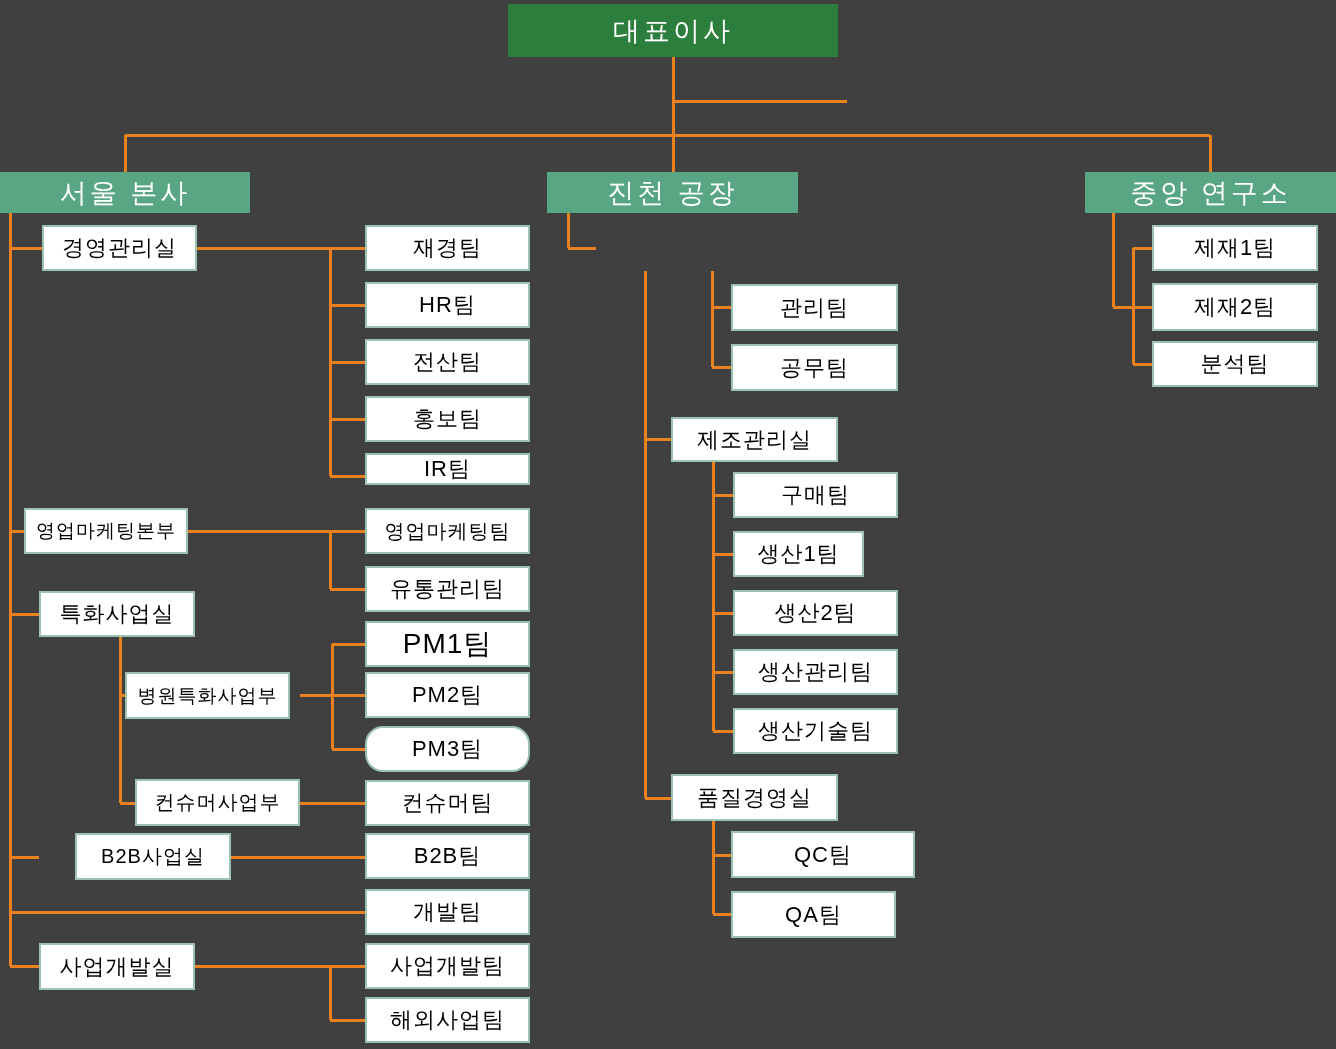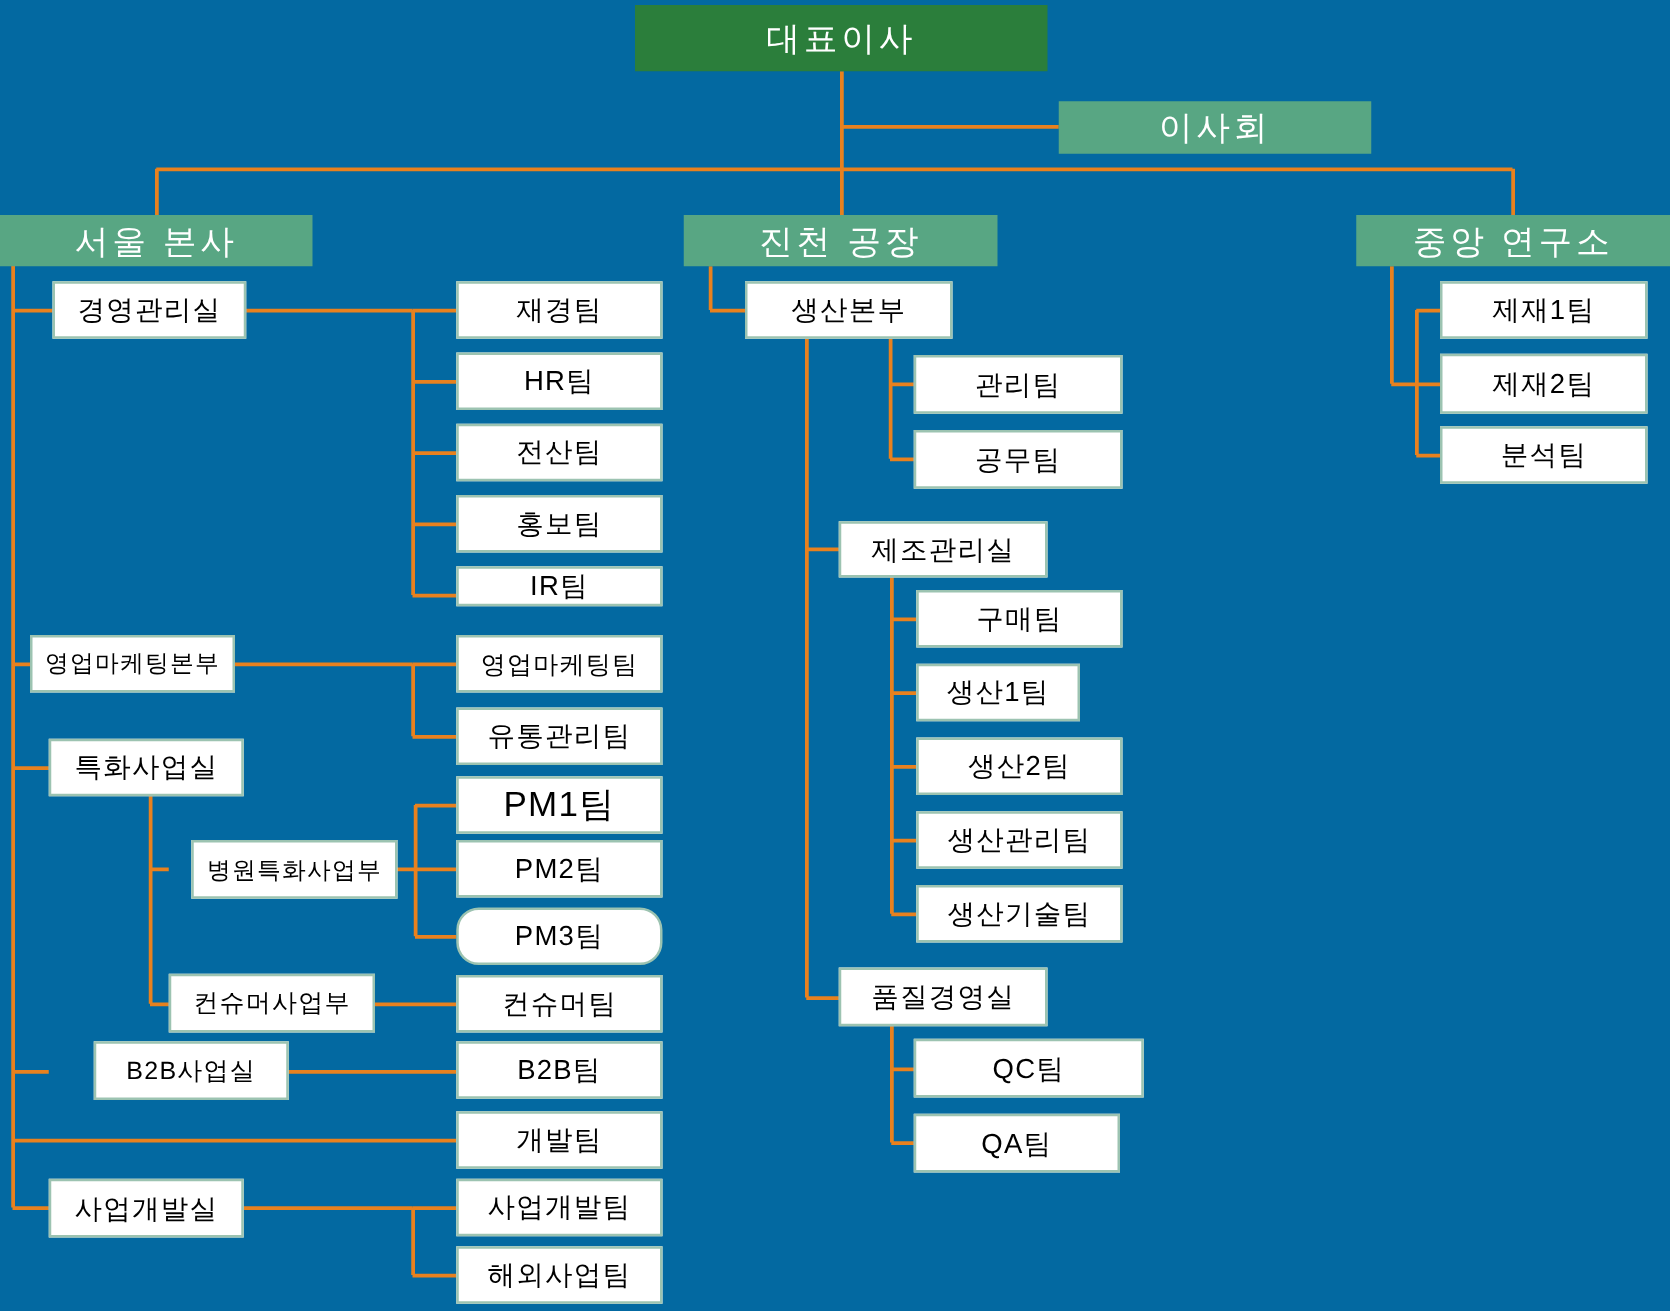--- a/index.html
+++ b/index.html
@@ -1,17 +1,17 @@
 <!DOCTYPE html>
 <html><head>
 <meta charset="utf-8">
 <style>
   html,body{margin:0;padding:0;background:#ffffff;}
   body{font-family:"Liberation Sans","DejaVu Sans",sans-serif;}
-  #stage{position:relative;width:1336px;height:1049px;background:#0369a1;overflow:hidden;}
+  #stage{position:relative;width:1336px;height:1049px;background:#404040;overflow:hidden;}
   .node{position:absolute;display:flex;align-items:center;justify-content:center;
         box-sizing:border-box;text-align:center;letter-spacing:1px;white-space:nowrap;}
   .node.box{background:#ffffff;border:2px solid #9cc3b1;color:#000000;font-size:22px;}
   .node.root{background:#2b7e3b;color:#ffffff;font-size:27px;letter-spacing:3px;}
   .node.div{background:#58a683;color:#ffffff;font-size:27px;letter-spacing:3px;}
   .seg{position:absolute;background:#e8811e;}
   .seg.h{height:3px;}
   .seg.v{width:3px;}
 </style>
 </head>
@@ -71,47 +71,45 @@
     <div class="seg h" style="left: 645px; top: 796.5px; width: 26px;"></div>
     <div class="seg v" style="left: 711.5px; top: 821px; height: 93px;"></div>
     <div class="seg h" style="left: 713px; top: 853.5px; width: 18px;"></div>
     <div class="seg h" style="left: 713px; top: 912.5px; width: 18px;"></div>
     <div class="seg v" style="left: 1111.5px; top: 213px; height: 94px;"></div>
     <div class="seg h" style="left: 1113px; top: 305.5px; width: 39px;"></div>
     <div class="seg v" style="left: 1131.5px; top: 248px; height: 116px;"></div>
     <div class="seg h" style="left: 1133px; top: 246.5px; width: 19px;"></div>
     <div class="seg h" style="left: 1133px; top: 362.5px; width: 19px;"></div>
     <div class="node root" style="left: 508px; top: 4px; width: 330px; height: 53px;">대표이사</div>
-    <div class="node div" style="left: 847px; top: 81px; width: 250px; height: 42px;">이사회</div>
     <div class="node div" style="left: 0px; top: 172px; width: 250px; height: 41px;">서울 본사</div>
     <div class="node div" style="left: 547px; top: 172px; width: 251px; height: 41px;">진천 공장</div>
     <div class="node div" style="left: 1085px; top: 172px; width: 251px; height: 41px;">중앙 연구소</div>
     <div class="node box" style="left: 42px; top: 225px; width: 155px; height: 46px; font-size: 22px;">경영관리실</div>
     <div class="node box" style="left: 365px; top: 225px; width: 165px; height: 46px; font-size: 22px;">재경팀</div>
     <div class="node box" style="left: 365px; top: 282px; width: 165px; height: 46px; font-size: 22px;">HR팀</div>
     <div class="node box" style="left: 365px; top: 339px; width: 165px; height: 46px; font-size: 22px;">전산팀</div>
     <div class="node box" style="left: 365px; top: 396px; width: 165px; height: 46px; font-size: 22px;">홍보팀</div>
     <div class="node box" style="left: 365px; top: 453px; width: 165px; height: 32px; font-size: 22px;">IR팀</div>
     <div class="node box" style="left: 24px; top: 508px; width: 164px; height: 46px; font-size: 19px; text-align: center;">영업마케팅본부</div>
     <div class="node box" style="left: 365px; top: 508px; width: 165px; height: 46px; font-size: 20px;">영업마케팅팀</div>
     <div class="node box" style="left: 365px; top: 566px; width: 165px; height: 46px; font-size: 22px;">유통관리팀</div>
     <div class="node box" style="left: 39px; top: 591px; width: 156px; height: 46px; font-size: 22px;">특화사업실</div>
-    <div class="node box" style="left: 153px; top: 672px; width: 165px; height: 47px; font-size: 19px; text-align: right;">병원특화사업부</div>
+    <div class="node box" style="left: 125px; top: 672px; width: 165px; height: 47px; font-size: 19px; text-align: right;">병원특화사업부</div>
     <div class="node box" style="left: 365px; top: 621px; width: 165px; height: 46px; font-size: 28px;">PM1팀</div>
     <div class="node box" style="left: 365px; top: 672px; width: 165px; height: 46px; font-size: 22px;">PM2팀</div>
     <div class="node box" style="left: 365px; top: 726px; width: 165px; height: 46px; font-size: 22px; border-radius: 18px;">PM3팀</div>
     <div class="node box" style="left: 135px; top: 779px; width: 165px; height: 47px; font-size: 20px;">컨슈머사업부</div>
     <div class="node box" style="left: 365px; top: 780px; width: 165px; height: 46px; font-size: 22px;">컨슈머팀</div>
     <div class="node box" style="left: 39px; top: 833px; width: 156px; height: 47px; font-size: 20px; margin-left: 36px;">B2B사업실</div>
     <div class="node box" style="left: 365px; top: 833px; width: 165px; height: 46px; font-size: 22px;">B2B팀</div>
     <div class="node box" style="left: 365px; top: 889px; width: 165px; height: 46px; font-size: 22px;">개발팀</div>
     <div class="node box" style="left: 39px; top: 943px; width: 156px; height: 47px; font-size: 22px;">사업개발실</div>
     <div class="node box" style="left: 365px; top: 943px; width: 165px; height: 46px; font-size: 22px;">사업개발팀</div>
     <div class="node box" style="left: 365px; top: 997px; width: 165px; height: 46px; font-size: 22px;">해외사업팀</div>
-    <div class="node box" style="left: 596px; top: 225px; width: 166px; height: 46px; font-size: 22px;">생산본부</div>
     <div class="node box" style="left: 731px; top: 284px; width: 167px; height: 47px; font-size: 22px;">관리팀</div>
     <div class="node box" style="left: 731px; top: 344px; width: 167px; height: 47px; font-size: 22px;">공무팀</div>
     <div class="node box" style="left: 671px; top: 417px; width: 167px; height: 45px; font-size: 22px;">제조관리실</div>
     <div class="node box" style="left: 733px; top: 472px; width: 165px; height: 46px; font-size: 22px;">구매팀</div>
     <div class="node box" style="left: 733px; top: 531px; width: 131px; height: 46px; font-size: 22px;">생산1팀</div>
     <div class="node box" style="left: 733px; top: 590px; width: 165px; height: 46px; font-size: 22px;">생산2팀</div>
     <div class="node box" style="left: 733px; top: 649px; width: 165px; height: 46px; font-size: 22px;">생산관리팀</div>
     <div class="node box" style="left: 733px; top: 708px; width: 165px; height: 46px; font-size: 22px;">생산기술팀</div>
     <div class="node box" style="left: 671px; top: 774px; width: 167px; height: 47px; font-size: 22px;">품질경영실</div>
     <div class="node box" style="left: 731px; top: 831px; width: 184px; height: 47px; font-size: 22px;">QC팀</div>

